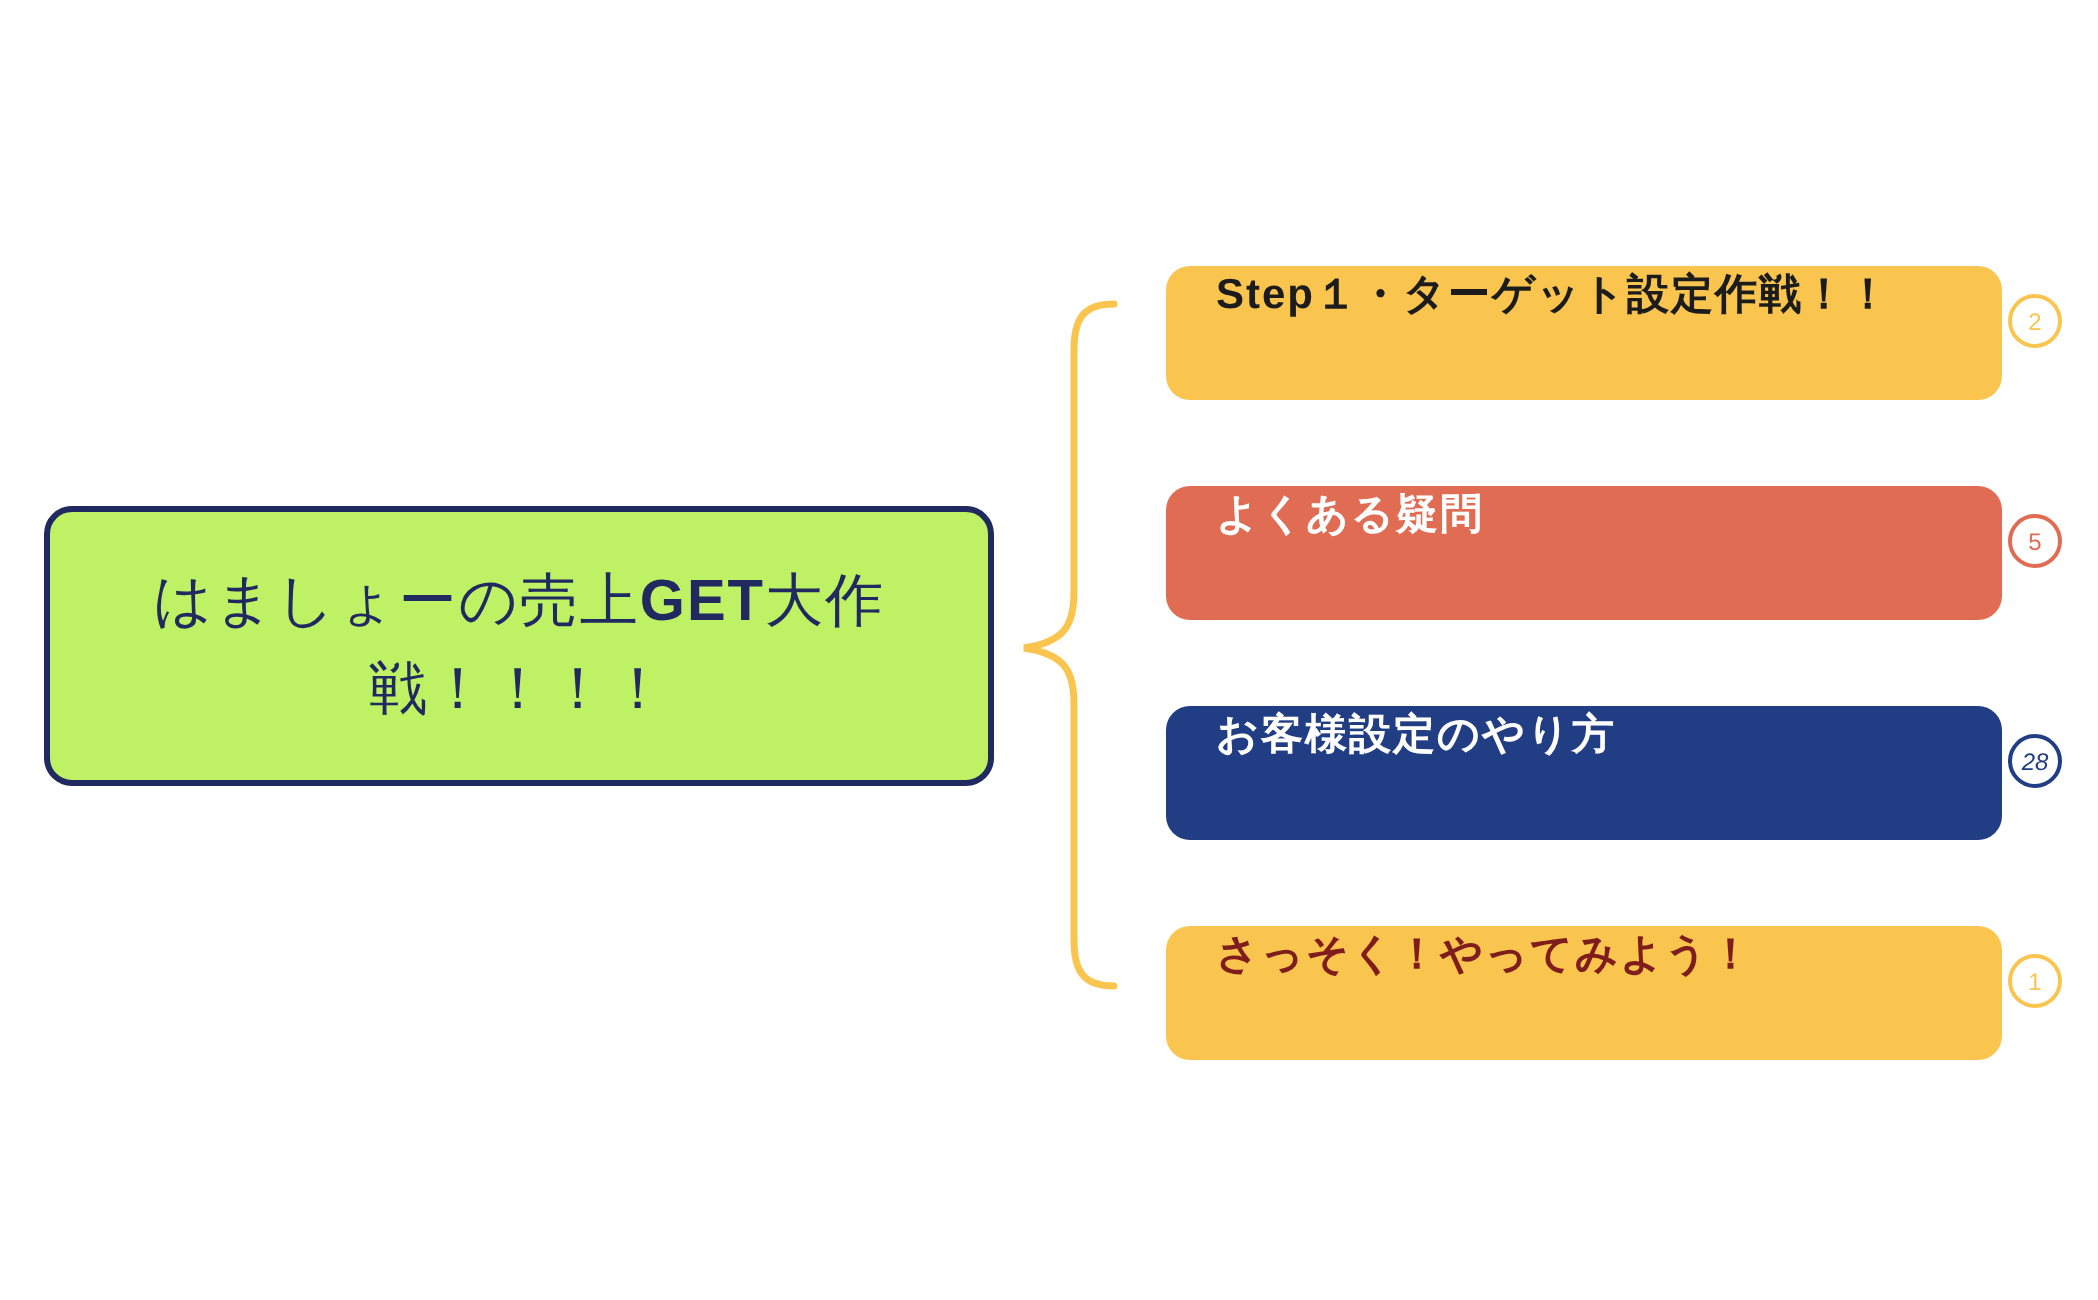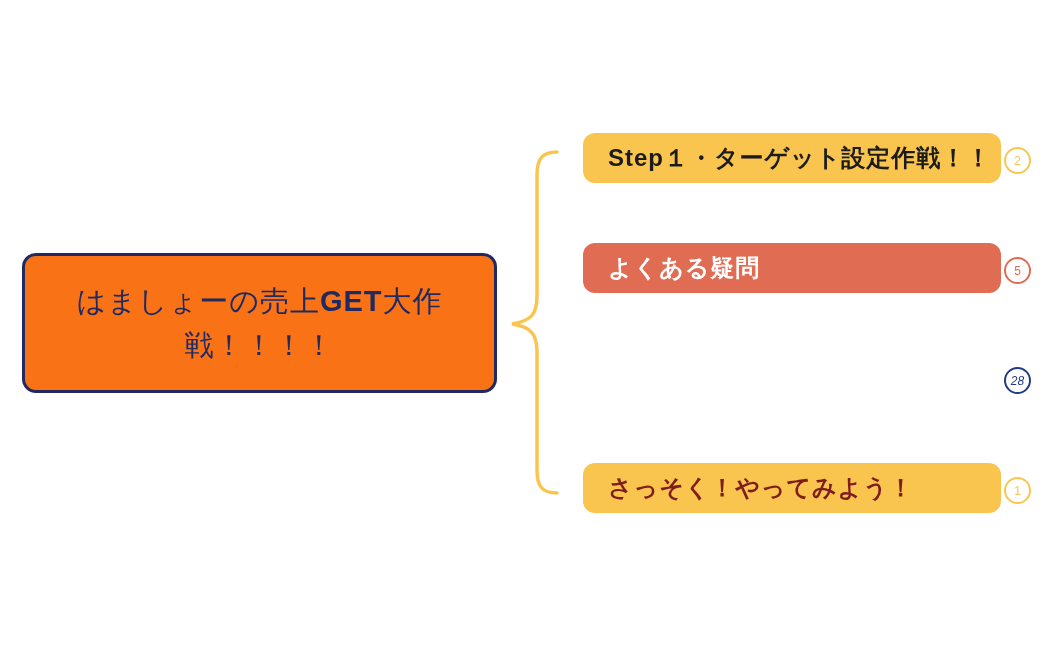--- a/index.html
+++ b/index.html
@@ -15,21 +15,21 @@
     position: absolute;
     inset: 0;
   }
   
   .center-node {
     position: absolute;
     left: 22px;
     top: 253px;
     width: 475px;
     height: 140px;
-    background: #f97316;
+    background: #bef264;
     border: 3px solid #202a60;
     border-radius: 14px;
     color: #202a60;
     display: flex;
     flex-direction: column;
     align-items: center;
     justify-content: center;
     text-align: center;
     font-size: 29px;
     line-height: 44px;
@@ -55,26 +55,25 @@
   }
   .row-0 { top: 133px; }
   .row-1 { top: 243px; }
   .row-2 { top: 353px; }
   .row-3 { top: 463px; }
   .branch-node {
     position: absolute;
     left: 0;
     top: 0;
     width: 418px;
-    height: 50px;
+    height: 67px;
     border-radius: 12px;
     display: flex;
-    align-items: center;
     padding-left: 25px;
-    font-size: 24px;
+    font-size: 21px;
     font-weight: 600;
     letter-spacing: 1px;
     cursor: pointer;
   }
   .badge {
     position: absolute;
     left: 421px;
     top: 14px;
     width: 27px;
     height: 27px;
@@ -113,20 +112,23 @@
   </div>
 
   <div class="branch-row row-1">
     <div class="branch-node" style="background: rgb(225, 108, 84); color: rgb(255, 255, 255);">
       <span>よくある疑問</span>
     </div>
     <div class="badge" style="border-color: rgb(225, 108, 84); color: rgb(225, 108, 84);">5</div>
   </div>
 
   <div class="branch-row row-2">
+    <div class="branch-node" style="background: rgb(33, 61, 132); color: rgb(255, 255, 255);">
+      <span>お客様設定のやり方</span>
+    </div>
     <div class="badge" style="border-color: rgb(33, 61, 132); color: rgb(33, 61, 132); font-style: italic;">28</div>
   </div>
 
   <div class="branch-row row-3">
     <div class="branch-node" style="background: rgb(250, 197, 79); color: #7f1d1d;">
       <span>さっそく！やってみよう！</span>
     </div>
     <div class="badge" style="border-color: rgb(250, 197, 79); color: rgb(250, 197, 79);">1</div>
   </div>
 

